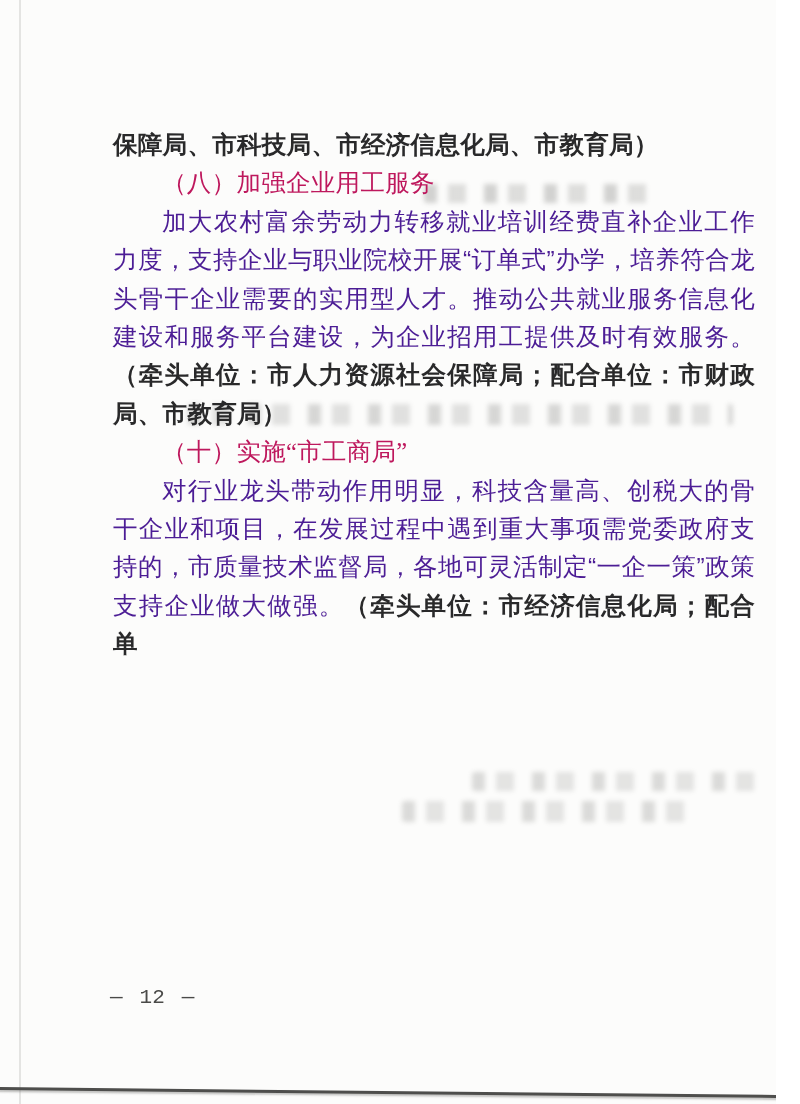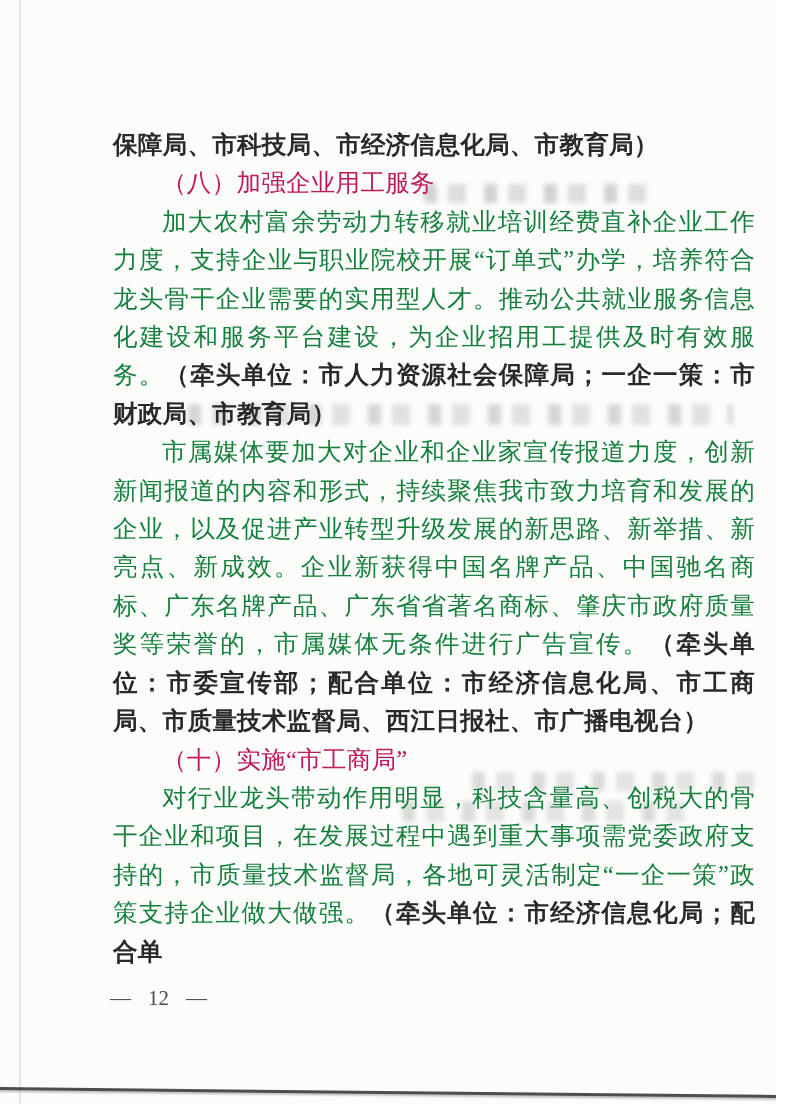--- a/index.html
+++ b/index.html
@@ -65,39 +65,39 @@
     text-align: justify;
     text-justify: inter-character;
     color: #4f4f4f;
   }
   .para {
     margin: 0;
     text-indent: 2em;
   }
   .para.no-indent { text-indent: 0; }
   .seg-normal {
-    font-family: Liberation Serif, serif;
-    color: #15803d;
+    font-family: Liberation Sans, sans-serif;
+    color: #4c1d95;
   }
   .seg-heading {
     font-family: "Liberation Serif", serif;
     color: #be185d;
   }
   .seg-bold {
     font-family: "Liberation Sans", sans-serif;
     font-weight: 700;
     color: #29292a;
   }
   
   .page-footer {
     position: absolute;
     left: 110px; top: 986px;
     font-size: 21px;
     color: #4a4a48;
-    font-family: Liberation Serif, serif;
+    font-family: Liberation Mono, monospace;
     letter-spacing: 0;
   }
   .page-footer .dash { display: inline-block; }
   .page-footer .num  { display: inline-block; margin: 0 17px; }
 </style>
 </head>
 <body>
 
 <div class="scan-page">
 
@@ -109,24 +109,23 @@
   <div class="smudge smudge-2"></div>
   <div class="smudge smudge-3"></div>
   <div class="smudge smudge-4"></div>
 
   <div class="content">
 
     <p class="para no-indent"><span class="seg-bold">保障局、市科技局、市经济信息化局、市教育局）</span></p>
 
     <p class="para"><span class="seg-heading">（八）加强企业用工服务</span></p>
 
-    <p class="para"><span class="seg-normal">加大农村富余劳动力转移就业培训经费直补企业工作力度，支持企业与职业院校开展“订单式”办学，培养符合龙头骨干企业需要的实用型人才。推动公共就业服务信息化建设和服务平台建设，为企业招用工提供及时有效服务。</span><span class="seg-bold">（牵头单位：市人力资源社会保障局；一企一策：市财政局、市教育局）</span></p>
+    <p class="para"><span class="seg-normal">加大农村富余劳动力转移就业培训经费直补企业工作力度，支持企业与职业院校开展“订单式”办学，培养符合龙头骨干企业需要的实用型人才。推动公共就业服务信息化建设和服务平台建设，为企业招用工提供及时有效服务。</span><span class="seg-bold">（牵头单位：市人力资源社会保障局；配合单位：市财政局、市教育局）</span></p>
 
 
-    <p class="para"><span class="seg-normal">市属媒体要加大对企业和企业家宣传报道力度，创新新闻报道的内容和形式，持续聚焦我市致力培育和发展的企业，以及促进产业转型升级发展的新思路、新举措、新亮点、新成效。企业新获得中国名牌产品、中国驰名商标、广东名牌产品、广东省省著名商标、肇庆市政府质量奖等荣誉的，市属媒体无条件进行广告宣传。</span><span class="seg-bold">（牵头单位：市委宣传部；配合单位：市经济信息化局、市工商局、市质量技术监督局、西江日报社、市广播电视台）</span></p>
 
     <p class="para"><span class="seg-heading">（十）实施“市工商局”</span></p>
 
     <p class="para"><span class="seg-normal">对行业龙头带动作用明显，科技含量高、创税大的骨干企业和项目，在发展过程中遇到重大事项需党委政府支持的，市质量技术监督局，各地可灵活制定“一企一策”政策支持企业做大做强。</span><span class="seg-bold">（牵头单位：市经济信息化局；配合单</span></p>
 
   </div>
 
   <div class="page-footer">
     <span class="dash">—</span><span class="num">12</span><span class="dash">—</span>
   </div>

